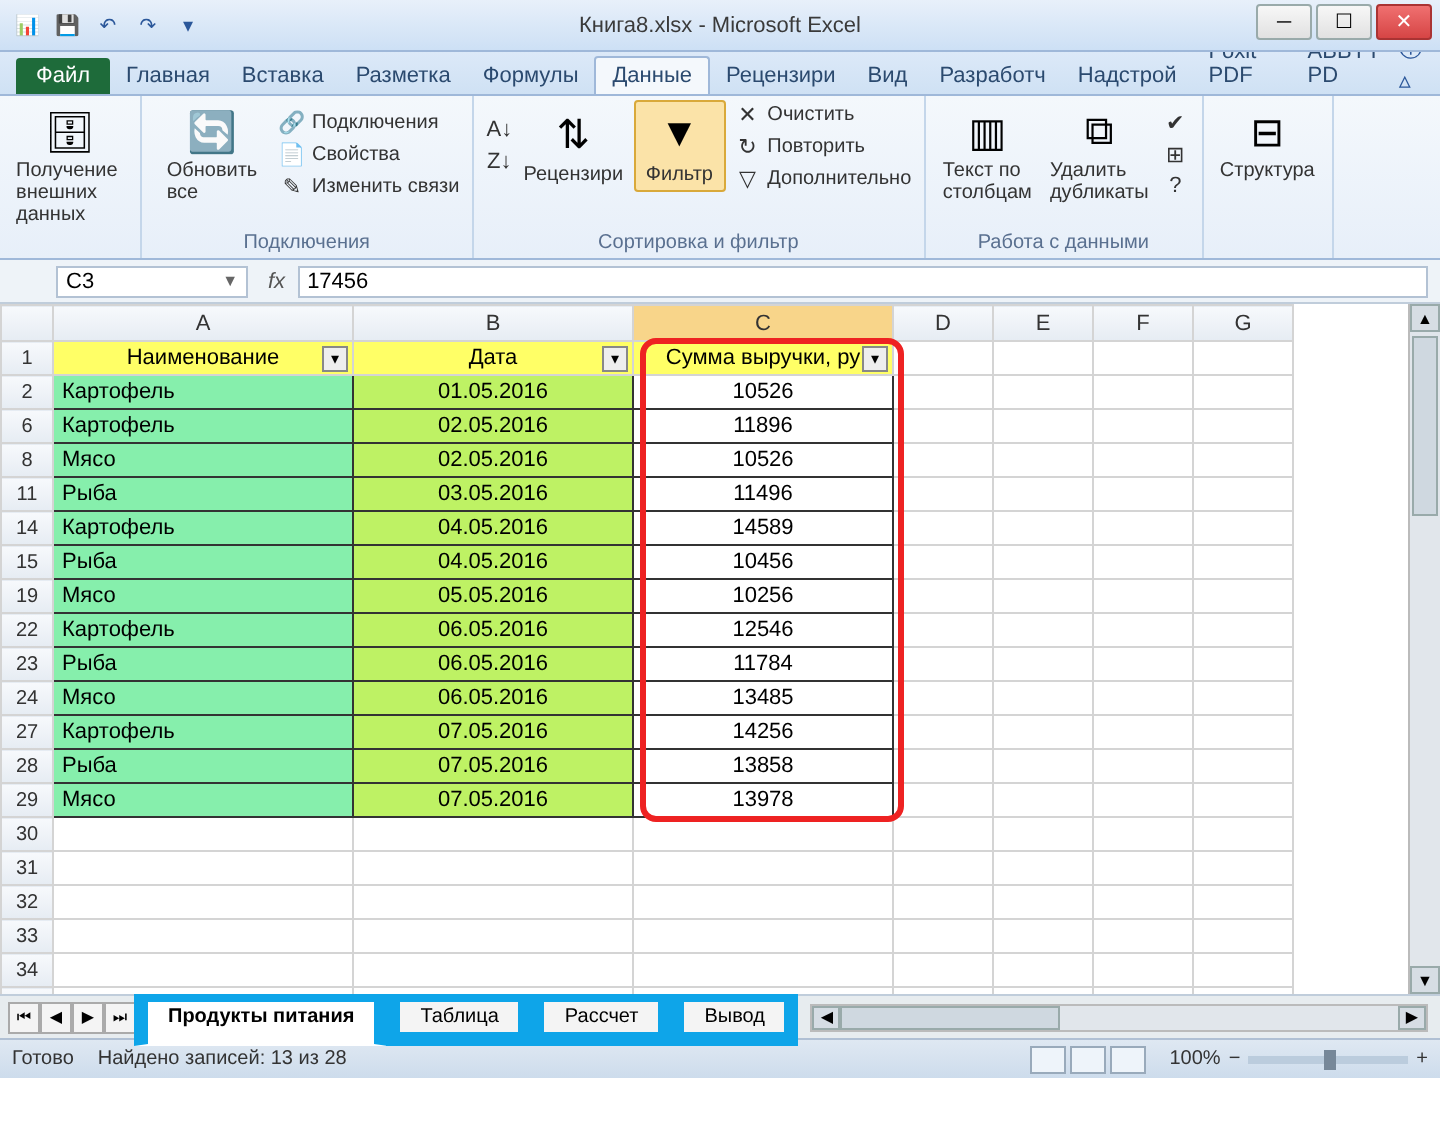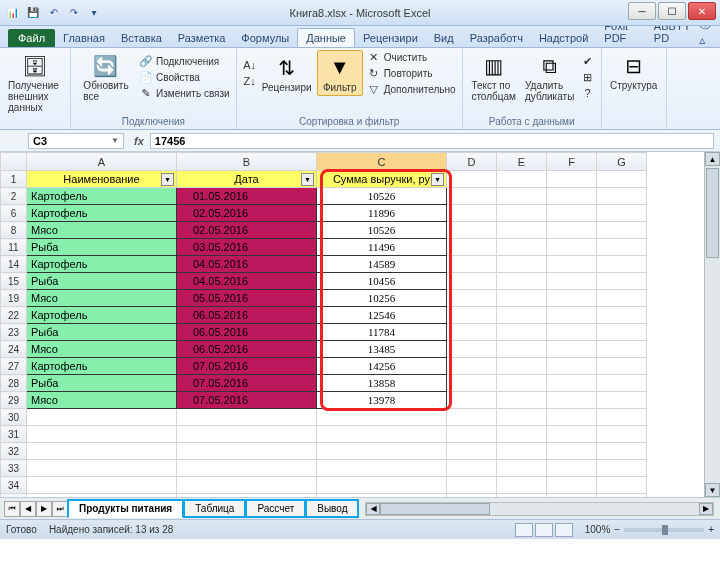--- a/index.html
+++ b/index.html
@@ -28,49 +28,49 @@
 .group-body { display:flex; gap:4px; }
 .bigbtn { display:flex; flex-direction:column; align-items:center; justify-content:center; width:58px; padding:2px; cursor:pointer; }
 .bigbtn .ico { width:28px; height:28px; display:flex; align-items:center; justify-content:center; font-size:20px; }
 .bigbtn .lbl { font-size:10px; line-height:11px; color:#333; }
 .smallbtns { display:flex; flex-direction:column; gap:2px; justify-content:center; }
 .smallbtn { display:flex; align-items:center; gap:3px; font-size:10px; color:#333; cursor:pointer; white-space:nowrap; }
 .smallbtn .ico { width:14px; height:14px; font-size:11px; display:inline-flex; align-items:center; justify-content:center; }
 .filter-active { background:#fbe3a8; border:1px solid #d9a93a; border-radius:2px; padding:1px; }
 
 
-.fbar { height:22px; background:#eef3f8; border-bottom:1px solid #c0cddb; display:flex; align-items:center; font-size:11px;font-weight:bold; }
+.fbar { height:22px; background:#eef3f8; border-bottom:1px solid #c0cddb; display:flex; align-items:center; font-size:11px; }
 .namebox { width:96px; border:1px solid #b3c2d4; background:#fff; margin:0 4px 0 28px; padding:1px 4px; display:flex; justify-content:space-between; align-items:center; }
 .namebox .dd { font-size:8px; color:#666; }
 .fx { padding:0 6px; font-style:italic; color:#555; }
 .formula-input { flex:1; border:1px solid #b3c2d4; background:#fff; padding:1px 4px; margin-right:6px; }
 
 
 .grid-wrap { position:relative; height:345px; overflow:hidden; background:#fff; }
 .grid { border-collapse:collapse; font-size:11px; }
 .grid th, .grid td { border:1px solid #d4d4d4; }
 .colhdr th { background:linear-gradient(#f7f9fc,#e6ecf3); color:#333; font-weight:normal; height:18px; }
 .colhdr .sel { background:#f8d58a; }
 .rownum { background:linear-gradient(#f7f9fc,#e6ecf3); text-align:center; width:26px; font-size:10px; color:#333; }
 .hdr-cell { background:#ffff66; text-align:center; font-weight:normal; padding:2px 4px; position:relative; }
 .hdr-cell .fbtn { position:absolute; right:2px; top:2px; width:13px; height:13px; border:1px solid #888; background:#eee; font-size:8px; display:flex; align-items:center; justify-content:center; }
 .name-cell { background:#86efac; padding:2px 4px; border:1px solid #333 !important; }
-.date-cell { text-align:left; padding:2px 16px; border:1px solid #333 !important; background:#be185d; }
-.rev-cell { text-align:center; padding:2px 4px; border:1px solid #333 !important; background:#fff;font-family:Liberation Serif, serif; }
+.date-cell { text-align:center; padding:2px 16px; border:1px solid #333 !important; background:#bef264; }
+.rev-cell { text-align:center; padding:2px 4px; border:1px solid #333 !important; background:#fff; }
 .empty-cell { background:#fff; }
 .colhdr th:first-child { width:26px; }
 .grid tbody tr { height:17px; }
 
 .red-outline { position:absolute; border:3px solid #e22; border-radius:8px; pointer-events:none; }
 
 
 .sheetbar { height:22px; background:#e7ecef; border-top:1px solid #c0cddb; display:flex; align-items:center; font-size:10px; }
 .sheetnav { display:flex; gap:0; margin-left:4px; }
 .sheetnav div { width:16px; height:16px; border:1px solid #aaa; background:#f4f4f4; display:flex; align-items:center; justify-content:center; font-size:8px; cursor:pointer; }
-.sheettab { padding:2px 10px; border:2px solid #0ea5e9; background:#f4f4f4; margin-left:-1px; cursor:pointer; }
+.sheettab { padding:2px 10px; border:7px solid #0ea5e9; background:#f4f4f4; margin-left:-1px; cursor:pointer; }
 .sheettab.active { background:#fff; border-bottom:1px solid #fff; font-weight:bold; }
 .hscroll { flex:1; margin:0 6px; height:14px; background:#e1e6eb; border:1px solid #bbb; position:relative; }
 .hscroll .thumb { position:absolute; left:0; width:110px; top:0; bottom:0; background:#cfd8e0; border:1px solid #9aa; }
 .hscroll .arr { position:absolute; width:14px; top:0; bottom:0; background:#d6dde4; border:1px solid #9aa; display:flex; align-items:center; justify-content:center; font-size:8px; }
 
 
 .status { height:20px; background:linear-gradient(#dfe8f2,#cddcec); border-top:1px solid #b0c0d4; display:flex; align-items:center; font-size:10px; color:#333; padding:0 6px; gap:12px; }
 .status .views { margin-left:auto; display:flex; gap:2px; }
 .status .views div { width:18px; height:14px; border:1px solid #9ab; background:#eef4fa; }
 .status .zoom { display:flex; align-items:center; gap:4px; }

